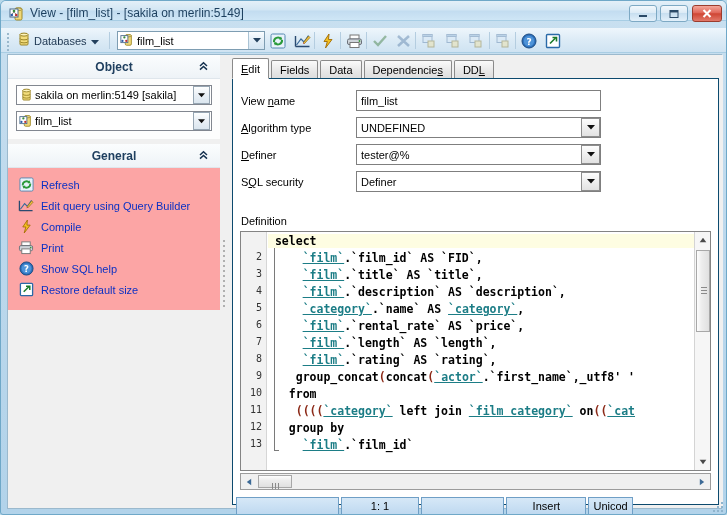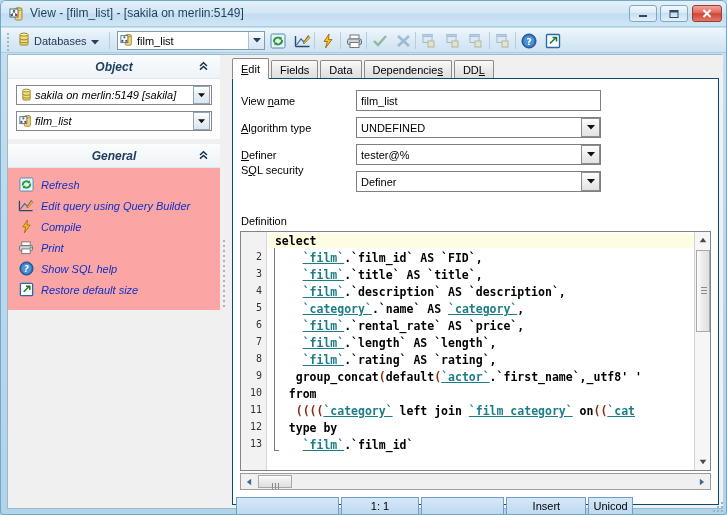--- a/index.html
+++ b/index.html
@@ -18,21 +18,21 @@
     position: absolute; left: 0; top: 0;
     width: 727px; height: 515px;
     background: linear-gradient(to bottom, #c9e0f0 0%, #bcd8ec 45%, #b2d3ea 100%);
     border: 1px solid #6fa8c8;
     border-radius: 6px 6px 3px 3px;
     overflow: hidden;
   }
 
   
   #titlebar {
-    position: absolute; left: 0; top: 0; width: 727px; height: 26px;
+    position: absolute; left: 0; top: 0; width: 727px; height: 20px;
     background: linear-gradient(to bottom, #e4f0f8 0%, #d2e6f4 48%, #c2dcf0 52%, #cfe6f6 100%);
     border-bottom: 1px solid #a7cde4;
   }
   #title-icon {
     position: absolute; left: 8px; top: 5px; width: 16px; height: 16px;
   }
   #title-text {
     position: absolute; left: 29px; top: 5px;
     font-size: 12px; color: #1c3f5e; white-space: nowrap;
   }
@@ -90,21 +90,20 @@
   #client {
     position: absolute; left: 6px; top: 53px; width: 715px; height: 455px;
     background: #f0f0f0;
     border: 1px solid #9bb9cd;
   }
 
   
   #leftpanel {
     position: absolute; left: 0; top: 0; width: 212px; height: 453px;
     background: #f0f0f0;
-    font-style: italic;
   }
   .panel-head {
     position: relative; height: 24px;
     background: linear-gradient(to bottom,#fbfdfe,#eef3f7);
     border-bottom: 1px solid #dfe6ec;
   }
   .panel-head .ph-title {
     position: absolute; left: 0; right: 0; top: 5px;
     text-align: center; font-weight: bold; font-size: 12px; color: #204060;
   }
@@ -654,21 +653,21 @@
         <div class="field-label" style="left:8px; top:70px"><u>D</u>efiner</div>
         <div class="field-input" style="left:123px; top:65px; width:245px">
           <span class="fi-text">tester@%</span>
           <span class="fi-arrow">
             <svg width="8" height="5" viewBox="0 0 8 5">
                 <path d="M0 0 L4 4.5 L8 0 Z" fill="#101010"></path>
               </svg>
           </span>
         </div>
 
-        <div class="field-label" style="left:8px; top:85px">S<u>Q</u>L security</div>
+        <div class="field-label" style="left:8px; top:97px">S<u>Q</u>L security</div>
         <div class="field-input" style="left:123px; top:92px; width:245px">
           <span class="fi-text">Definer</span>
           <span class="fi-arrow">
             <svg width="8" height="5" viewBox="0 0 8 5">
                 <path d="M0 0 L4 4.5 L8 0 Z" fill="#101010"></path>
               </svg>
           </span>
         </div>
 
         <div id="def-label">Definition</div>
@@ -695,24 +694,24 @@
           </div>
           <div id="code">
               <div class="codeline hl" style="top: 2px;"><span> </span><span class="kw">select</span></div>
               <div class="codeline" style="top: 19px;"><span>     </span><span class="tbl">`film`</span><span class="idq">.`film_id` AS `FID`,</span></div>
               <div class="codeline" style="top: 36px;"><span>     </span><span class="tbl">`film`</span><span class="idq">.`title` AS `title`,</span></div>
               <div class="codeline" style="top: 53px;"><span>     </span><span class="tbl">`film`</span><span class="idq">.`description` AS `description`,</span></div>
               <div class="codeline" style="top: 70px;"><span>     </span><span class="tbl">`category`</span><span class="idq">.`name` AS </span><span class="tbl">`category`</span><span class="idq">,</span></div>
               <div class="codeline" style="top: 87px;"><span>     </span><span class="tbl">`film`</span><span class="idq">.`rental_rate` AS `price`,</span></div>
               <div class="codeline" style="top: 104px;"><span>     </span><span class="tbl">`film`</span><span class="idq">.`length` AS `length`,</span></div>
               <div class="codeline" style="top: 121px;"><span>     </span><span class="tbl">`film`</span><span class="idq">.`rating` AS `rating`,</span></div>
-              <div class="codeline" style="top: 138px;"><span>    </span><span class="kw">group_concat</span><span class="par">(</span><span class="kw">default</span><span class="par">(</span><span class="tbl">`actor`</span><span class="idq">.`first_name`,_utf8' '</span></div>
+              <div class="codeline" style="top: 138px;"><span>    </span><span class="kw">group_concat</span><span class="par">(</span><span class="kw">concat</span><span class="par">(</span><span class="tbl">`actor`</span><span class="idq">.`first_name`,_utf8' '</span></div>
               <div class="codeline" style="top: 155px;"><span>   </span><span class="kw">from</span></div>
               <div class="codeline" style="top: 172px;"><span>    </span><span class="par">((((</span><span class="tbl">`category`</span><span class="kw"> left join </span><span class="tbl">`film category`</span><span class="kw"> on</span><span class="par">((</span><span class="tbl">`cat</span></div>
-              <div class="codeline" style="top: 189px;"><span>   </span><span class="kw">type by</span></div>
+              <div class="codeline" style="top: 189px;"><span>   </span><span class="kw">group by</span></div>
               <div class="codeline" style="top: 206px;"><span>     </span><span class="tbl">`film`</span><span class="idq">.`film_id`</span></div>
             </div>
 
           <div id="vscroll">
             <div class="sb-arrow" style="top:0">
               <svg width="8" height="6" viewBox="0 0 8 6">
                   <path d="M4 0.8 L7.3 5.2 L0.7 5.2 Z" fill="#4a4a4a"></path>
                 </svg>
             </div>
             <div id="vthumb">

